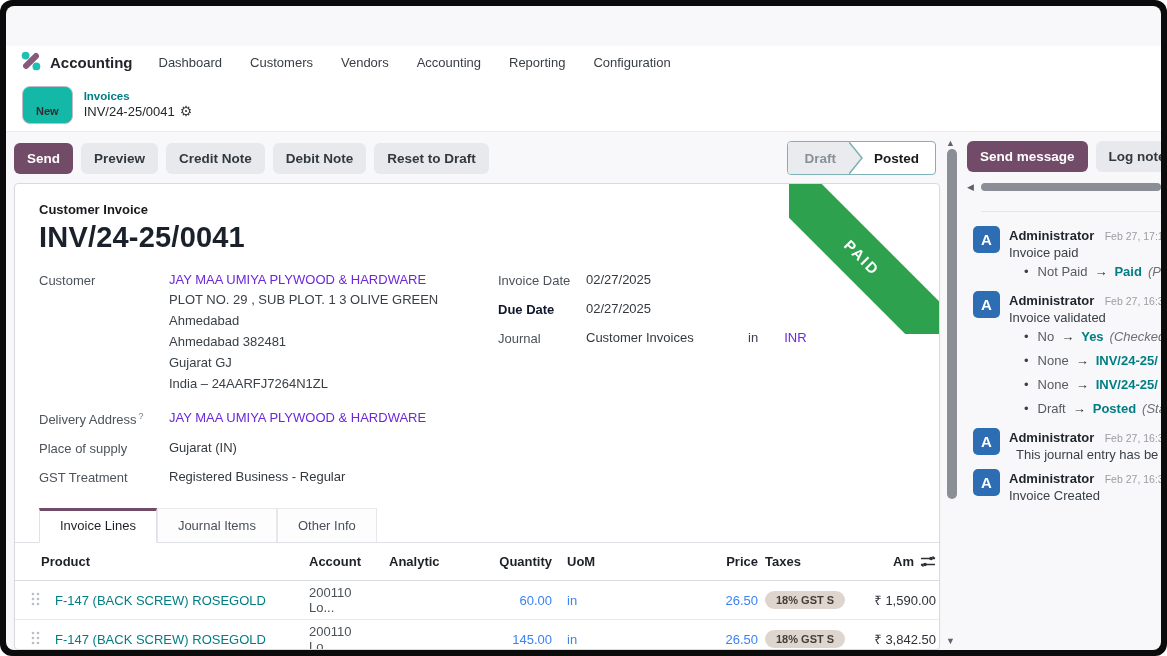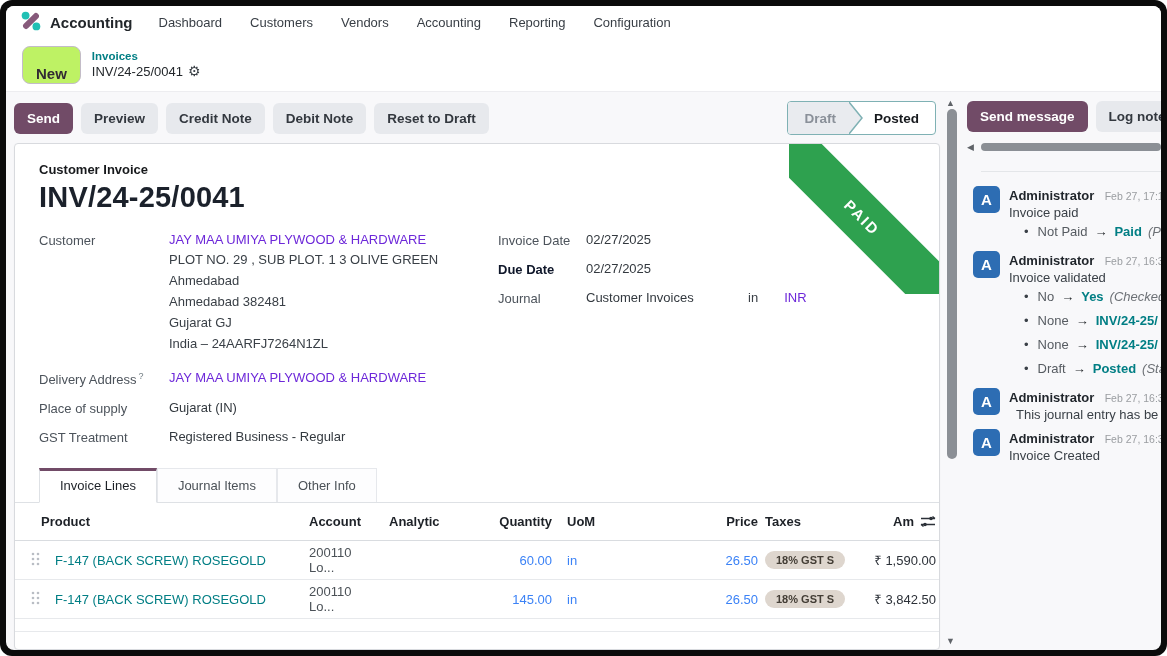--- a/index.html
+++ b/index.html
@@ -4,31 +4,31 @@
 <style>
   html,body{margin:0;padding:0;}
   body{width:1167px;height:656px;overflow:hidden;background:#fff;
        font-family:"Liberation Sans",sans-serif;-webkit-font-smoothing:antialiased;}
   .frame{position:relative;width:1167px;height:656px;background:#0b0b0b;
          border-radius:12px;box-sizing:border-box;padding:6px;}
   .inner{width:100%;height:100%;border-radius:8px;overflow:hidden;background:#f8f8fa;
          display:flex;flex-direction:column;box-sizing:border-box;}
 
   
-  .navbar{height:33px;background:#fff;display:flex;align-items:center;padding:0 14px;flex-shrink:0;}
+  .navbar{height:33px;background:#fff;display:flex;align-items:center;padding:0 14px;flex-shrink:0;margin-top:40px;}
   .brand{display:flex;align-items:center;gap:8px;margin-right:26px;}
   .brand-name{font-size:15px;font-weight:700;color:#23272b;}
   .nav-items{display:flex;gap:28px;}
   .nav-item{font-size:13px;color:#383e45;cursor:pointer;}
 
   
   .crumb-row{height:52px;background:#fff;display:flex;align-items:center;
              padding:0 16px;position:relative;flex-shrink:0;border-bottom:1px solid #ededf0;}
-  .btn-new{height:31px;padding:18px 13px;background:#bef264;border:1px solid #c3bcc8;border-radius:8px;
-           font-size:15px;font-weight:600;color:#322b33;cursor:pointer;}
+  .btn-new{height:31px;padding:18px 13px;background:#14b8a6;border:1px solid #c3bcc8;border-radius:8px;
+           font-size:11px;font-weight:600;color:#322b33;cursor:pointer;}
   .crumb-stack{margin-left:11px;display:flex;flex-direction:column;justify-content:center;line-height:1.25;}
   .crumb-parent{font-size:11.5px;font-weight:700;color:#017e84;cursor:pointer;}
   .crumb-current{font-size:13px;color:#23272b;display:flex;align-items:center;gap:5px;}
   .gear{font-size:14px;color:#3a4046;cursor:pointer;}
   .btn-saleorders{position:absolute;left:676px;top:8px;height:36px;background:#fff;
                   border:1px solid #d4d7db;border-radius:8px;display:flex;align-items:center;
                   gap:9px;padding:0 12px;cursor:pointer;}
   .so-text{display:flex;flex-direction:column;line-height:1.15;font-size:12.5px;color:#4b5157;}
 
   

